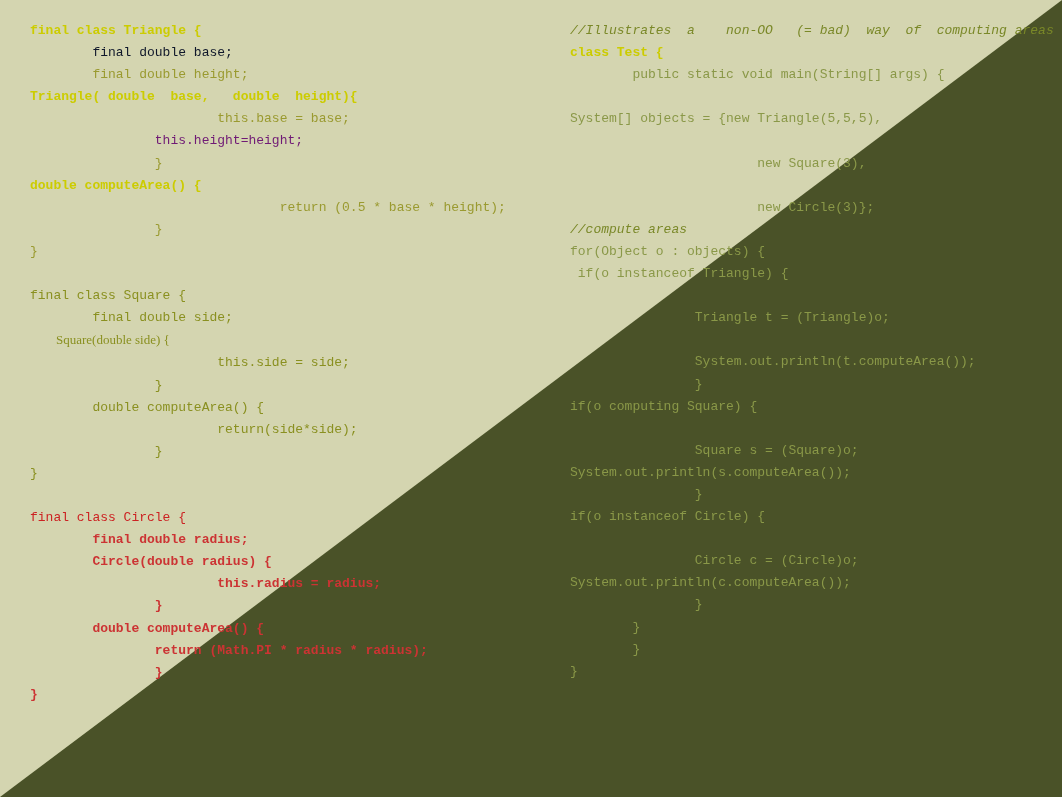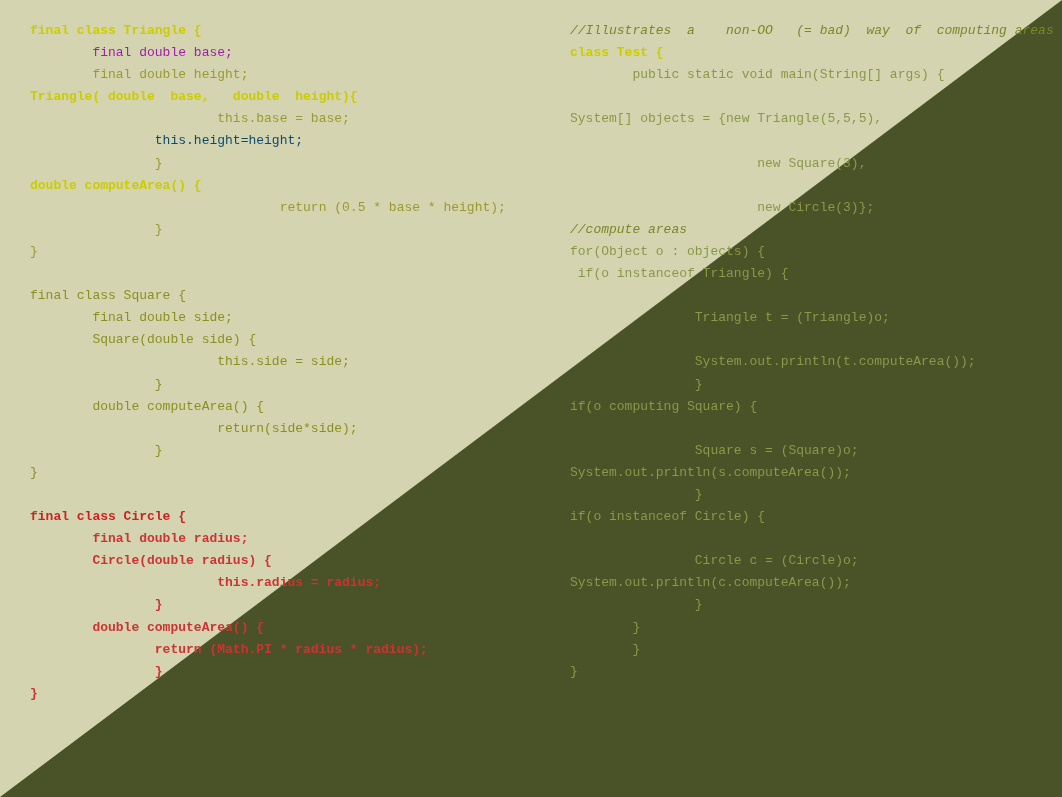--- a/index.html
+++ b/index.html
@@ -97,52 +97,52 @@
   <div class="bg-dark"></div>
 </div>
 
 <div class="code-area">
 
   <div class="left-panel">
 
     
     <div class="tri-section">
       <pre><span class="kw" style="color: rgb(204, 204, 0); font-weight: bold;">final class Triangle {</span>
-<span class="normal" style="color: #a21caf;">        final double base;</span>
+<span class="normal" style="color: #0f172a;">        final double base;</span>
 <span class="normal" style="color: rgb(154, 154, 48);">        final double height;</span>
 <span class="kw" style="color: rgb(204, 204, 0); font-weight: bold;">Triangle( double  base,   double  height){</span>
 <span class="normal" style="color: rgb(154, 154, 48);">                        this.base = base;</span>
-<span class="normal" style="color: #0c4a6e;">                this.height=height;</span>
+<span class="normal" style="color: #701a75;">                this.height=height;</span>
 <span class="normal" style="color: rgb(154, 154, 48);">                }</span>
 <span class="kw" style="color: rgb(204, 204, 0); font-weight: bold;">double computeArea() {</span>
 <span class="normal" style="color: rgb(154, 154, 48);">                                return (0.5 * base * height);</span>
 <span class="normal" style="color: rgb(154, 154, 48);">                }</span>
 <span class="normal" style="color: rgb(154, 154, 48);">}</span></pre>
     </div>
 
     <br>
 
     
     <div class="sq-section">
       <pre><span class="kw" style="color: rgb(138, 144, 32);">final class Square {</span>
 <span class="normal" style="color: rgb(138, 144, 32);">        final double side;</span>
-<span class="normal" style="color: rgb(138, 144, 32);">        Square(double side) {</span>
+<span class="normal" style="color: rgb(138, 144, 32); font-family: Liberation Serif, serif;">        Square(double side) {</span>
 <span class="normal" style="color: rgb(138, 144, 32);">                        this.side = side;</span>
 <span class="normal" style="color: rgb(138, 144, 32);">                }</span>
 <span class="normal" style="color: rgb(138, 144, 32);">        double computeArea() {</span>
 <span class="normal" style="color: rgb(138, 144, 32);">                        return(side*side);</span>
 <span class="normal" style="color: rgb(138, 144, 32);">                }</span>
 <span class="normal" style="color: rgb(138, 144, 32);">}</span></pre>
     </div>
 
     <br>
 
     
     <div class="circ-section">
-      <pre><span class="kw" style="color: rgb(204, 34, 34); font-weight: bold;">final class Circle {</span>
+      <pre><span class="kw" style="color: rgb(204, 34, 34); font-weight: normal;">final class Circle {</span>
 <span class="normal" style="color: rgb(204, 51, 51); font-weight: bold;">        final double radius;</span>
 <span class="normal" style="color: rgb(204, 51, 51); font-weight: bold;">        Circle(double radius) {</span>
 <span class="normal" style="color: rgb(204, 51, 51); font-weight: bold;">                        this.radius = radius;</span>
 <span class="normal" style="color: rgb(204, 51, 51); font-weight: bold;">                }</span>
 <span class="normal" style="color: rgb(204, 51, 51); font-weight: bold;">        double computeArea() {</span>
 <span class="normal" style="color: rgb(204, 51, 51); font-weight: bold; text-align: right;">                return (Math.PI * radius * radius);</span>
 <span class="normal" style="color: rgb(204, 51, 51); font-weight: bold;">                }</span>
 <span class="normal" style="color: rgb(204, 51, 51); font-weight: bold;">}</span></pre>
     </div>
 

